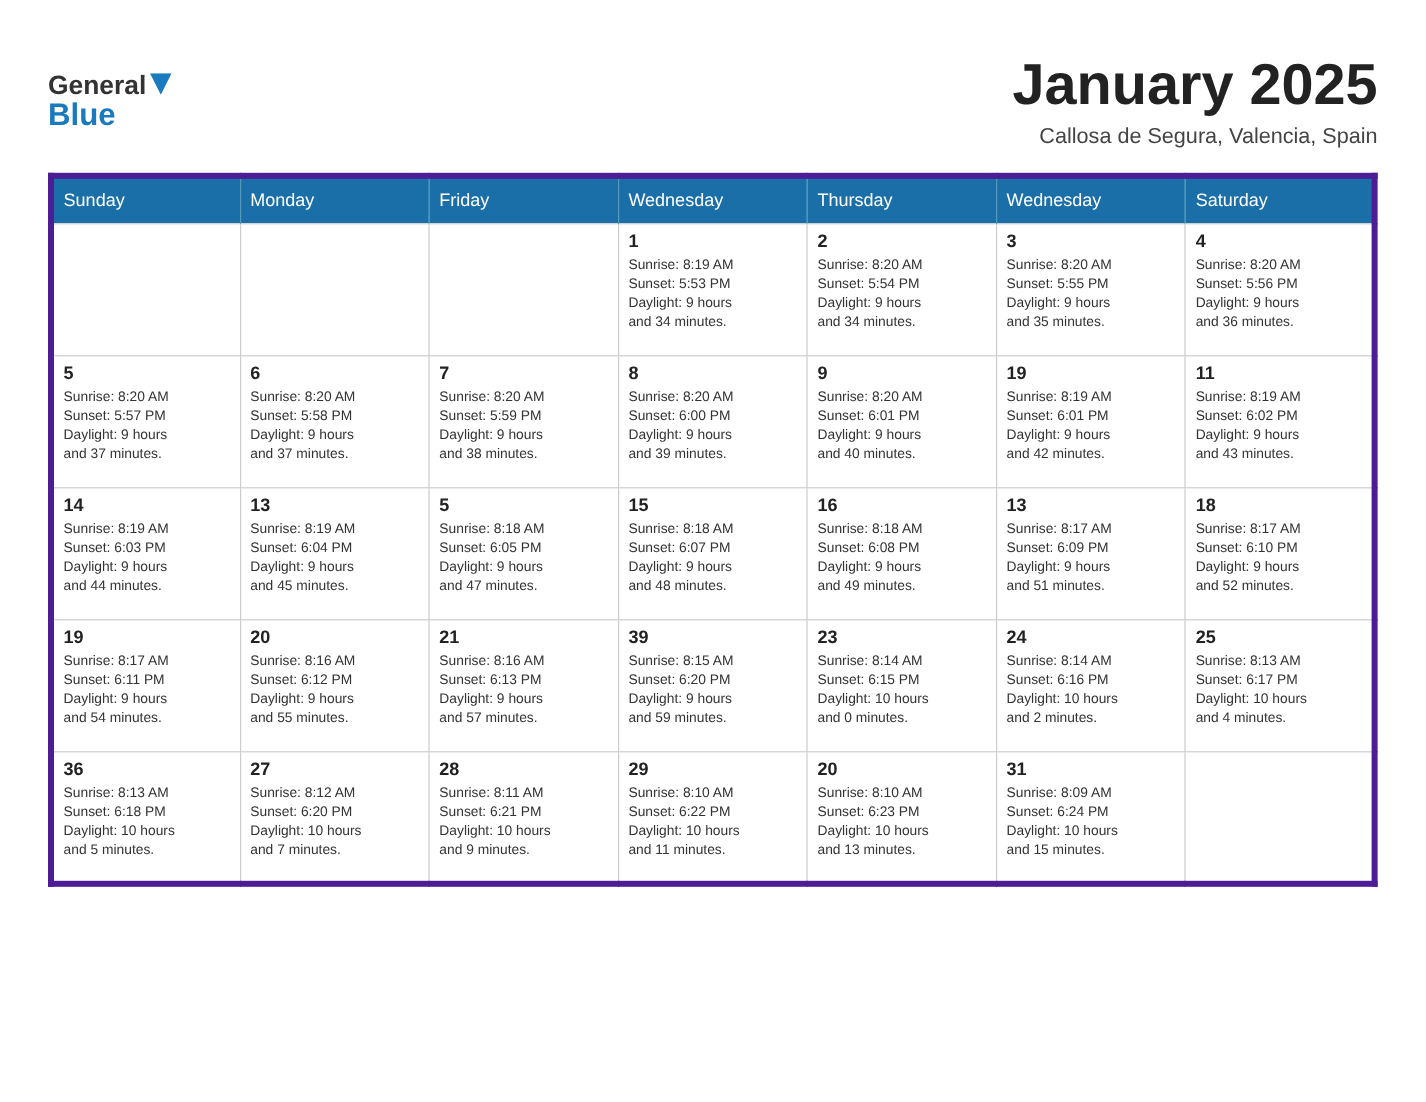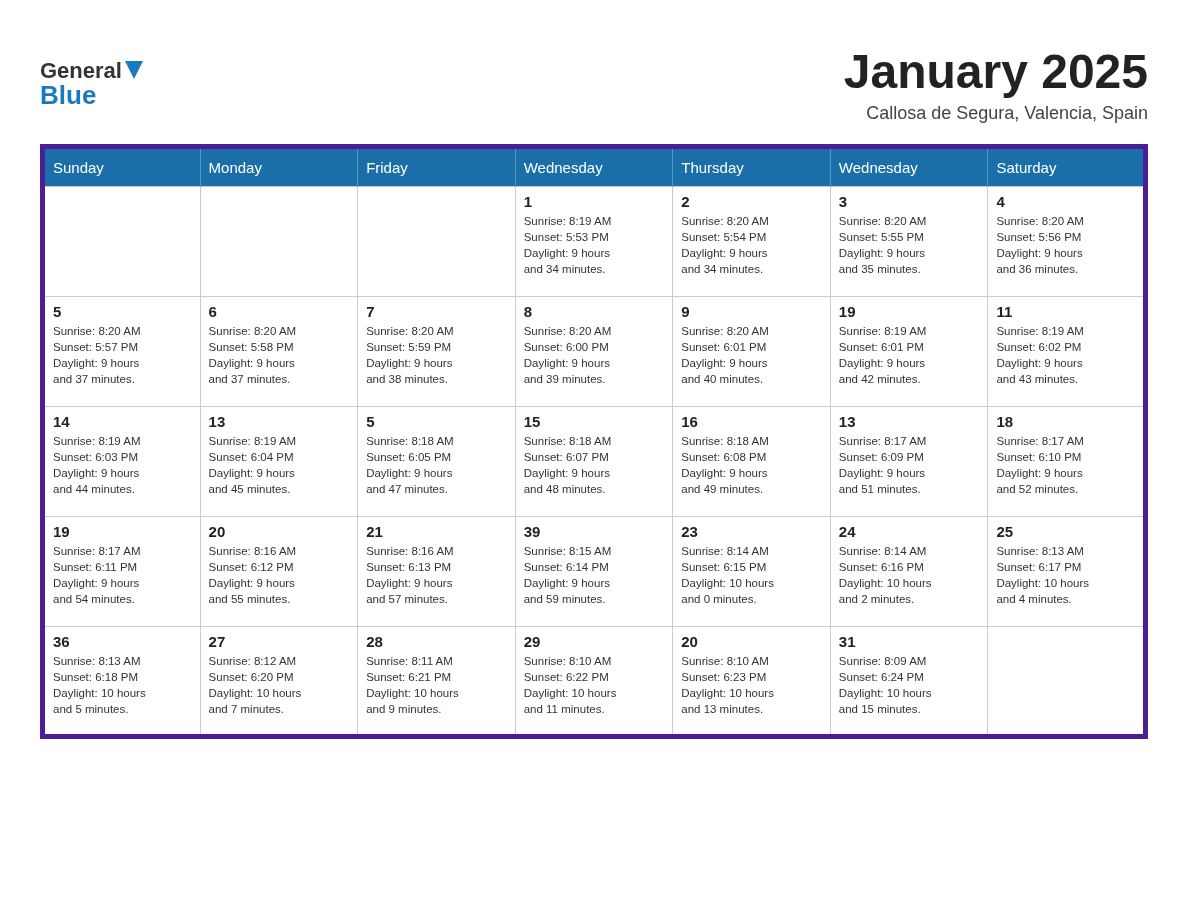--- a/index.html
+++ b/index.html
@@ -280,21 +280,21 @@
         <td class="row-divider">
           <span class="day-number">21</span>
           <div class="day-info" style="white-space: pre-line;">Sunrise: 8:16 AM
 Sunset: 6:13 PM
 Daylight: 9 hours
 and 57 minutes.</div>
         </td>
         <td class="row-divider">
           <span class="day-number">39</span>
           <div class="day-info" style="white-space: pre-line;">Sunrise: 8:15 AM
-Sunset: 6:14 PM
+Sunset: 6:20 PM
 Daylight: 9 hours
 and 59 minutes.</div>
         </td>
         <td class="row-divider">
           <span class="day-number">23</span>
           <div class="day-info" style="white-space: pre-line;">Sunrise: 8:14 AM
 Sunset: 6:15 PM
 Daylight: 10 hours
 and 0 minutes.</div>
         </td>

